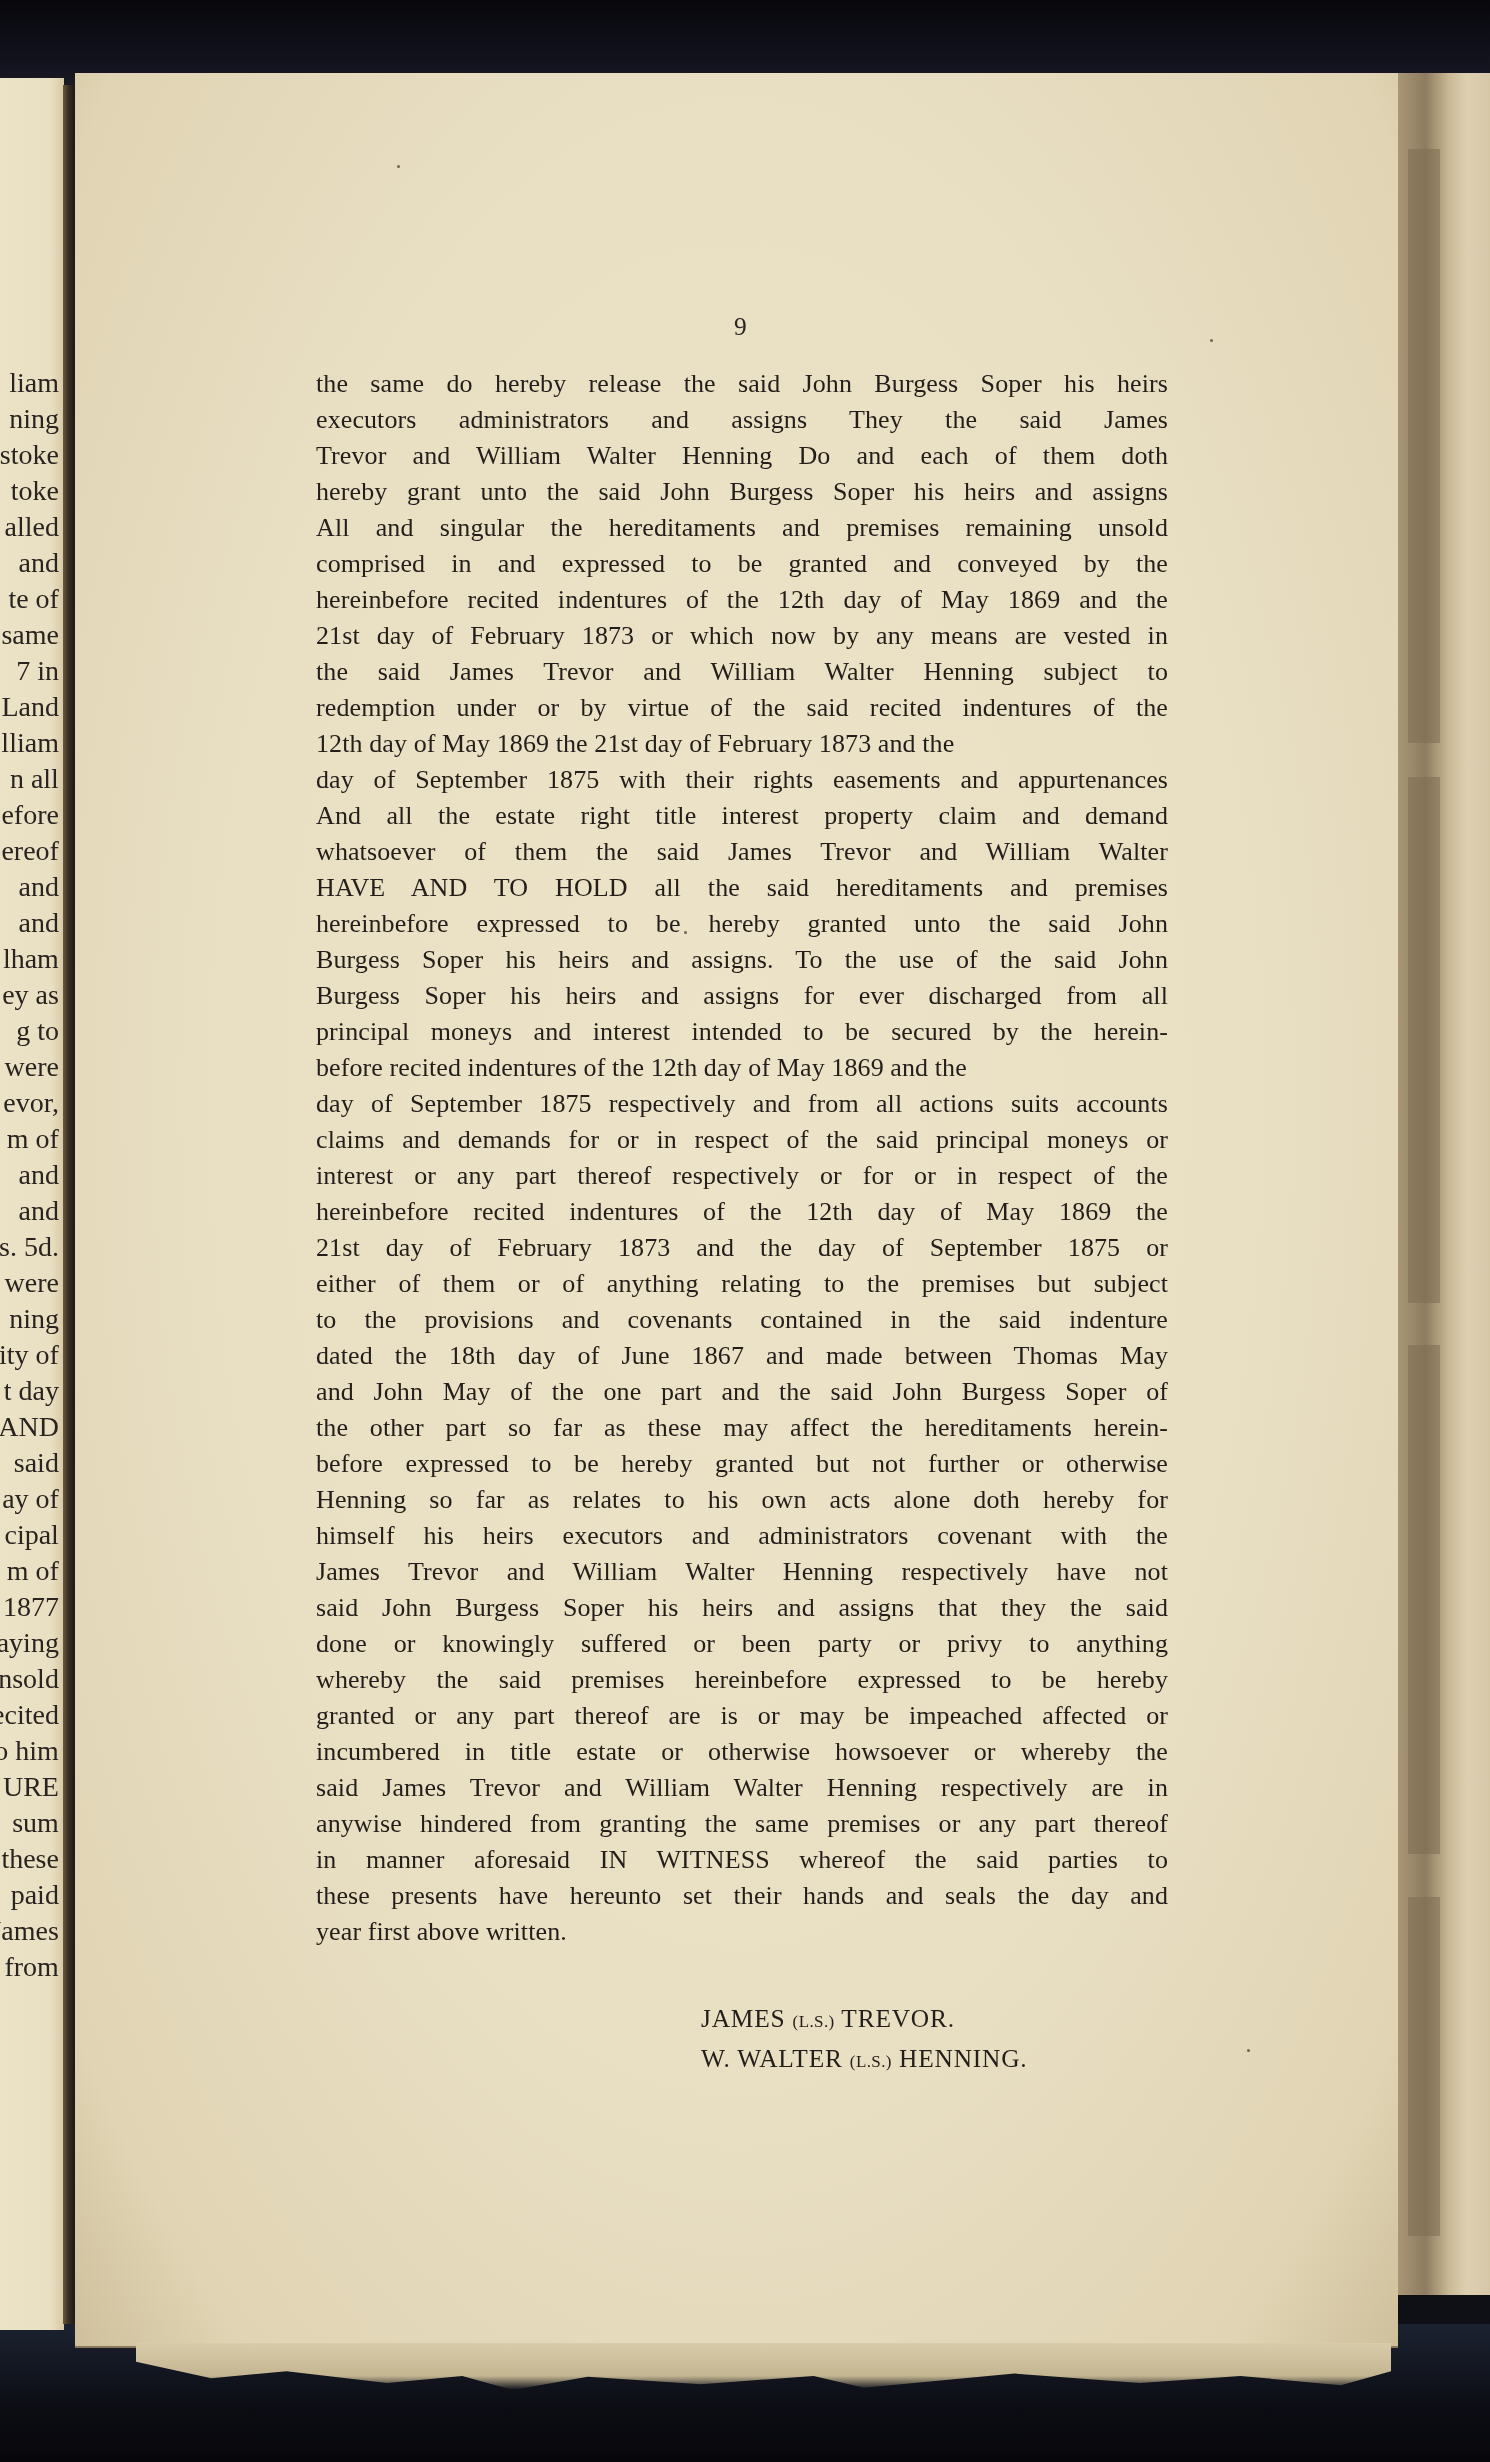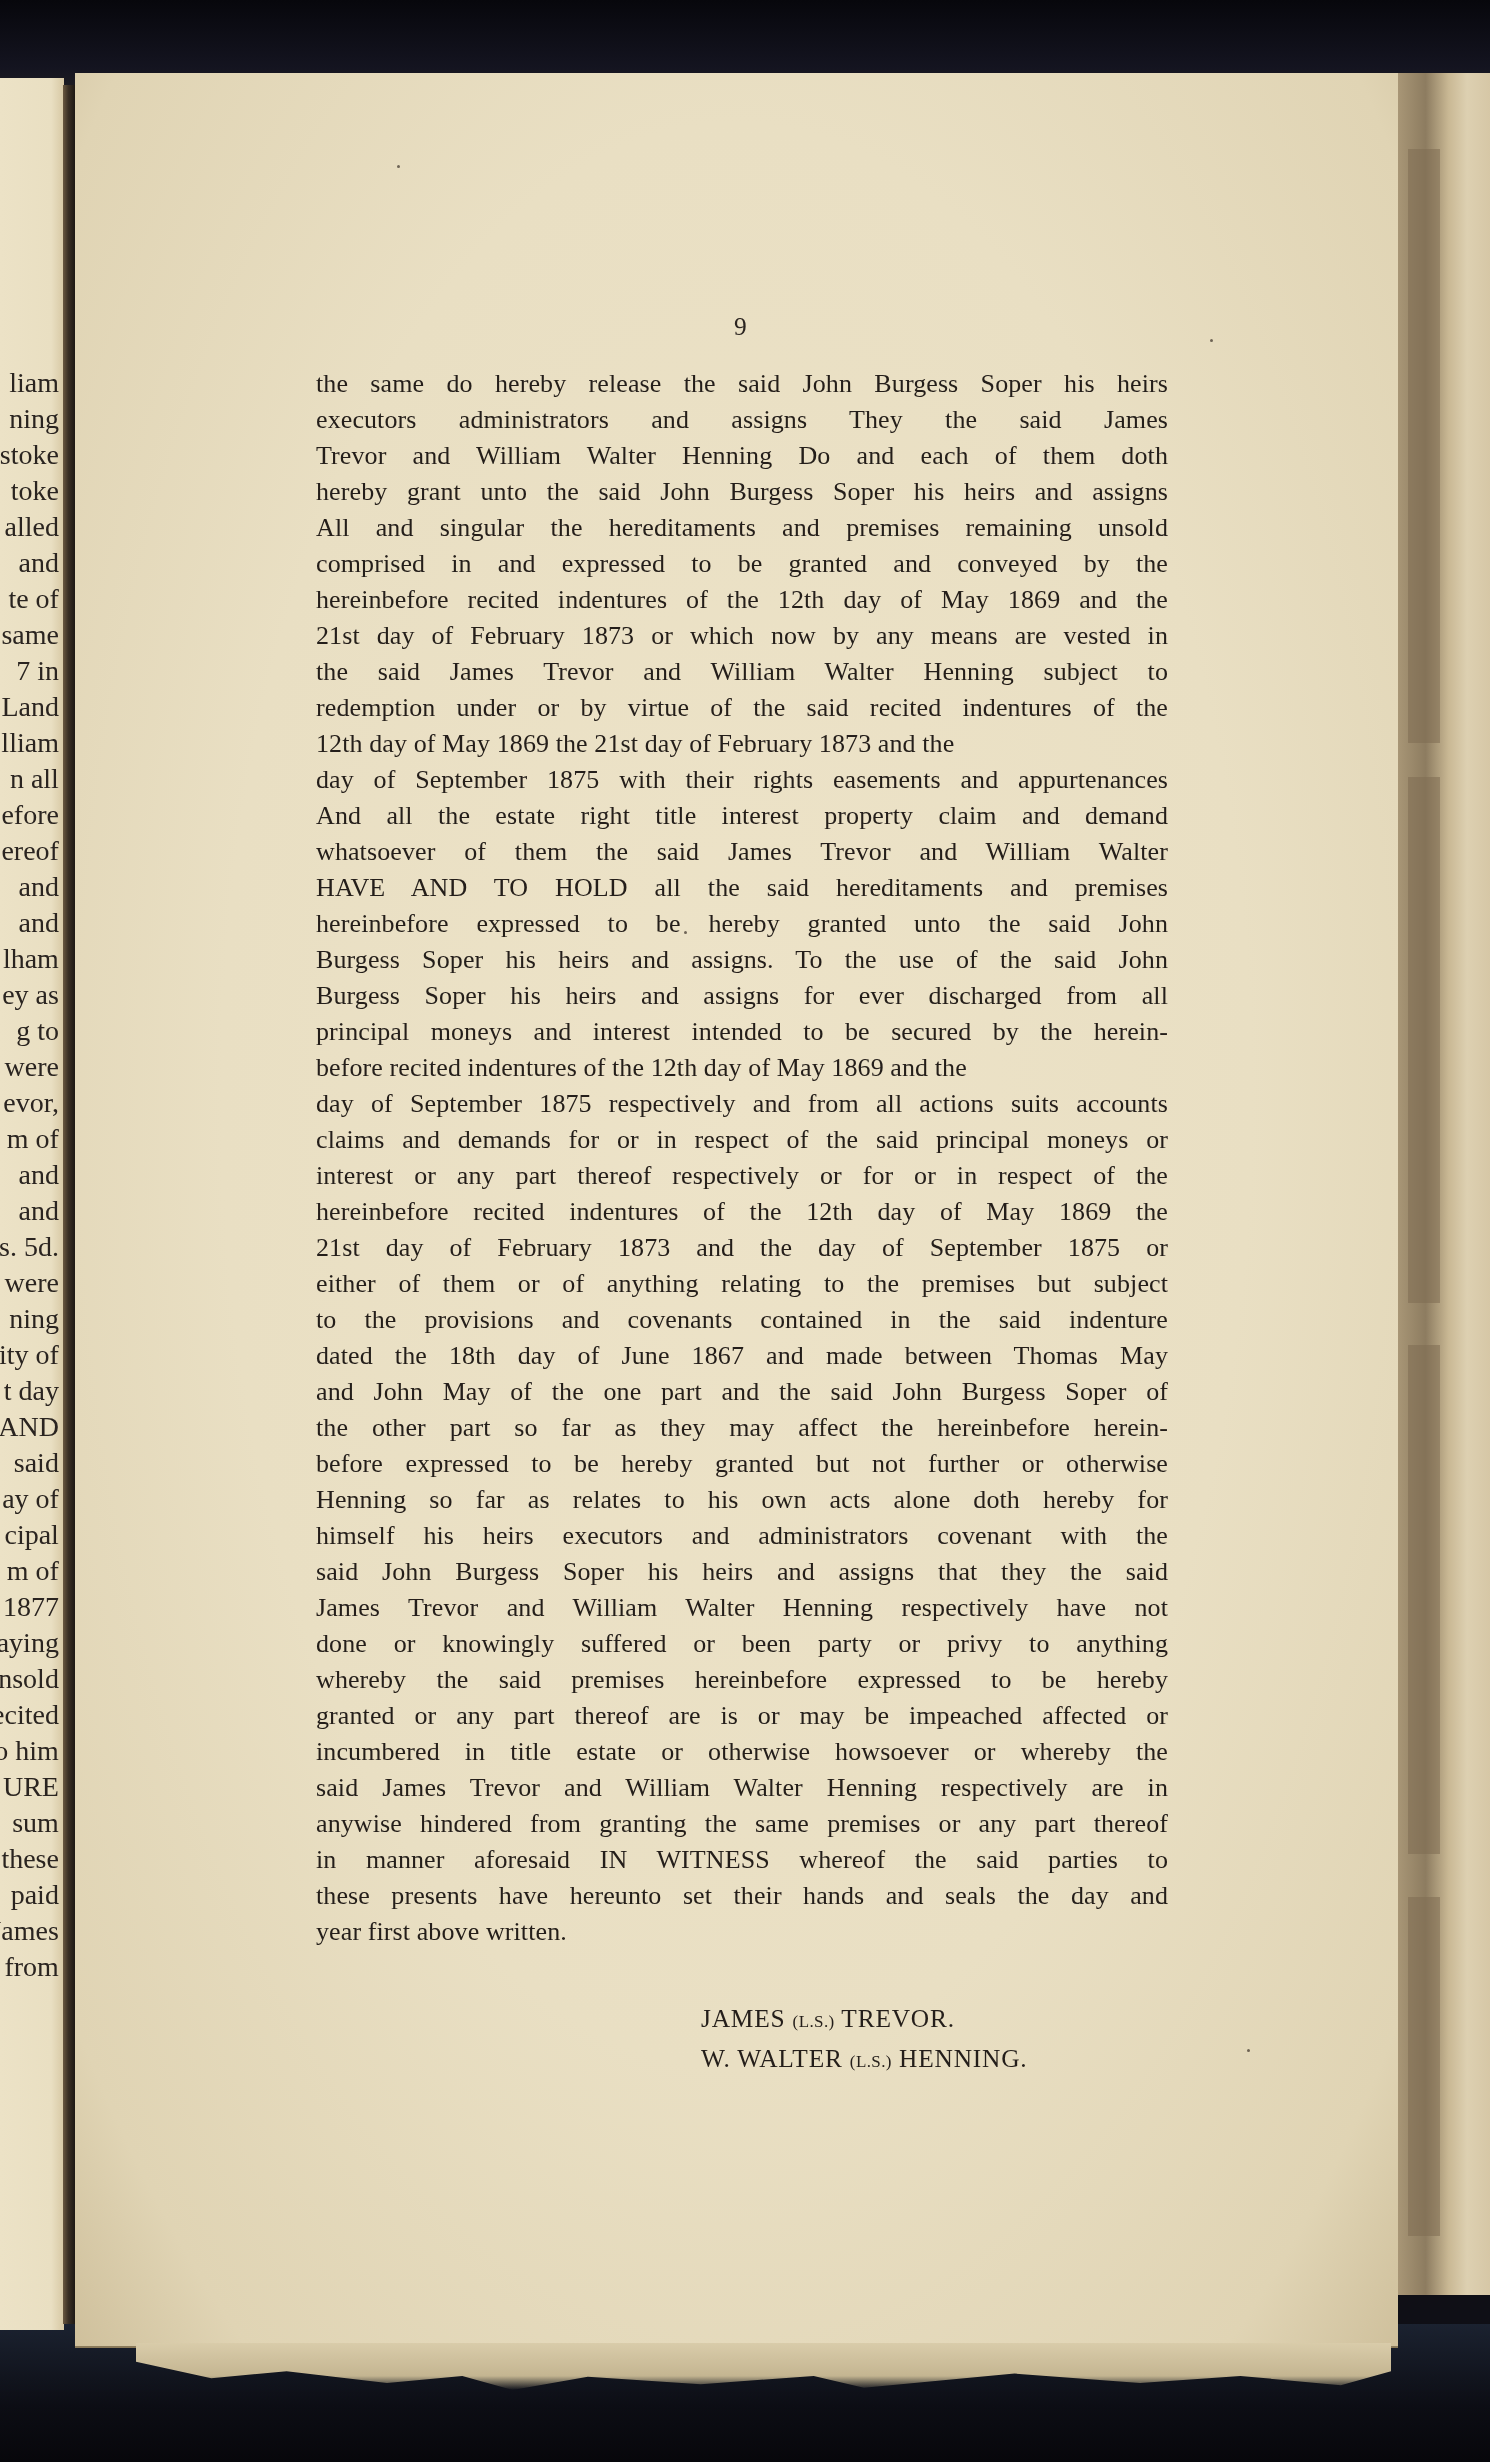--- a/index.html
+++ b/index.html
@@ -171,26 +171,26 @@
     <div class="line last">before recited indentures of the 12th day of May 1869 and the</div>
     <div class="line">day of September 1875 respectively and from all actions suits accounts</div>
     <div class="line">claims and demands for or in respect of the said principal moneys or</div>
     <div class="line">interest or any part thereof respectively or for or in respect of the</div>
     <div class="line">hereinbefore recited indentures of the 12th day of May 1869 the</div>
     <div class="line">21st day of February 1873 and the        day of September 1875 or</div>
     <div class="line">either of them or of anything relating to the premises but subject</div>
     <div class="line">to the provisions and covenants contained in the said indenture</div>
     <div class="line">dated the 18th day of June 1867 and made between Thomas May</div>
     <div class="line">and John May of the one part and the said John Burgess Soper of</div>
-    <div class="line">the other part so far as they may affect the hereinbefore herein-</div>
+    <div class="line">the other part so far as these may affect the hereditaments herein-</div>
     <div class="line">before expressed to be hereby granted but not further or otherwise</div>
     <div class="line">Henning so far as relates to his own acts alone doth hereby for</div>
     <div class="line">himself his heirs executors and administrators covenant with the</div>
+    <div class="line">James Trevor and William Walter Henning respectively have not</div>
     <div class="line">said John Burgess Soper his heirs and assigns that they the said</div>
-    <div class="line">James Trevor and William Walter Henning respectively have not</div>
     <div class="line">done or knowingly suffered or been party or privy to anything</div>
     <div class="line">whereby the said premises hereinbefore expressed to be hereby</div>
     <div class="line">granted or any part thereof are is or may be impeached affected or</div>
     <div class="line">incumbered in title estate or otherwise howsoever or whereby the</div>
     <div class="line">said James Trevor and William Walter Henning respectively are in</div>
     <div class="line">anywise hindered from granting the same premises or any part thereof</div>
     <div class="line">in manner aforesaid IN WITNESS whereof the said parties to</div>
     <div class="line">these presents have hereunto set their hands and seals the day and</div>
     <div class="line last">year first above written.</div>
   </div>

